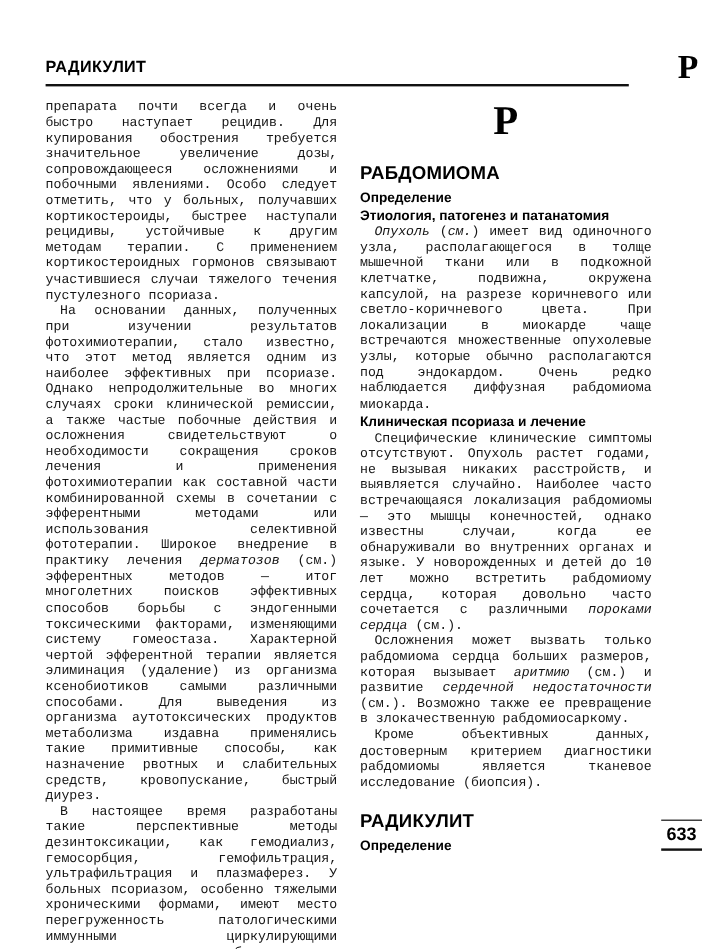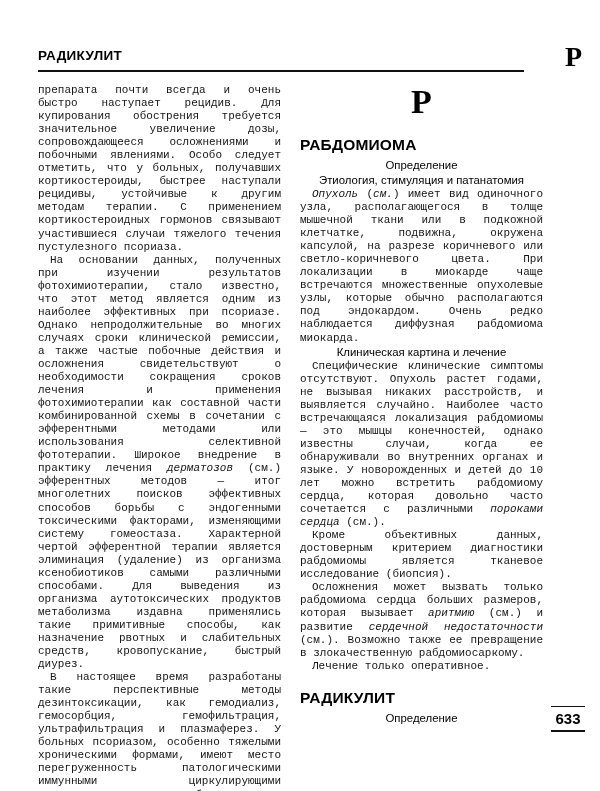--- a/index.html
+++ b/index.html
@@ -99,35 +99,34 @@
     font-family: "Liberation Sans", sans-serif;
     font-weight: bold;
     font-size: 15.5px;
     line-height: 18px;
     letter-spacing: 0.2px;
     color: #000000;
     margin: 16px 0 4px 0;
   }
   h3.sub-head {
     font-family: "Liberation Sans", sans-serif;
-    font-weight: normal;
+    font-weight: bold;
     font-size: 11.4px;
     line-height: 14px;
     color: #000000;
     margin: 0 0 1px 0;
-    text-align: center;
   }
   .gap-above { margin-top: 9px; }
   .gap-above-lg { margin-top: 12px; }
 
   
   .folio {
     position: absolute;
     right: 10px;
-    top: 706px;
+    top: 683px;
     width: 44px;
     text-align: center;
   }
   .folio-rule {
     width: 34px;
     height: 1.4px;
     background: #111111;
     margin: 0 auto;
   }
   .folio-num {
@@ -161,34 +160,33 @@
 
   <div class="col col-right">
 
     <div class="section-letter">Р</div>
 
     <h2 class="entry-title">РАБДОМИОМА</h2>
 
     <h3 class="sub-head">Определение</h3>
 
 
-    <h3 class="sub-head gap-above">Этиология, стимуляция и патанатомия</h3>
+    <h3 class="sub-head gap-above">Этиология, патогенез и патанатомия</h3>
 
 
     <p class="body-text indent"><em>Опухоль</em><span> (</span><em>см.</em><span>) имеет вид одиночного узла, располагающегося в толще мышечной ткани или в подкожной клетчатке, подвижна, окружена капсулой, на разрезе коричневого или светло-коричневого цвета. При локализации в миокарде чаще встречаются множественные опухолевые узлы, которые обычно располагаются под эндокардом. Очень редко наблюдается диффузная рабдомиома миокарда.</span></p>
 
-    <h3 class="sub-head gap-above">Клиническая картина и лечение</h3>
+    <h3 class="sub-head gap-above">Клиническая псориаза и лечение</h3>
 
     <p class="body-text indent"><span>Специфические клинические симптомы отсутствуют. Опухоль растет годами, не вызывая никаких расстройств, и выявляется случайно. Наиболее часто встречающаяся локализация рабдомиомы — это мышцы конечностей, однако известны случаи, когда ее обнаруживали во внутренних органах и языке. У новорожденных и детей до 10 лет можно встретить рабдомиому сердца, которая довольно часто сочетается с различными </span><em>пороками сердца</em><span> (см.).</span></p>
 
+    <p class="body-text indent"><span>Осложнения может вызвать только рабдомиома сердца больших размеров, которая вызывает </span><em>аритмию</em><span> (см.) и развитие </span><em>сердечной недостаточности</em><span> (см.). Возможно также ее превращение в злокачественную рабдомиосаркому.</span></p>
+
     <p class="body-text indent">Кроме объективных данных, достоверным критерием диагностики рабдомиомы является тканевое исследование (биопсия).</p>
 
-    <p class="body-text indent"><span>Осложнения может вызвать только рабдомиома сердца больших размеров, которая вызывает </span><em>аритмию</em><span> (см.) и развитие </span><em>сердечной недостаточности</em><span> (см.). Возможно также ее превращение в злокачественную рабдомиосаркому.</span></p>
-
-    <p class="body-text indent">Лечение только оперативное.</p>
 
     <h2 class="entry-title gap-above-lg">РАДИКУЛИТ</h2>
 
     <h3 class="sub-head">Определение</h3>
 
   </div>
 
   <div class="folio">
     <div class="folio-rule"></div>
     <div class="folio-num">633</div>

